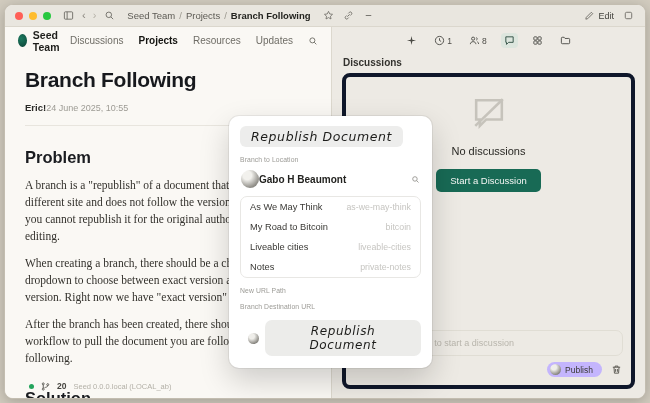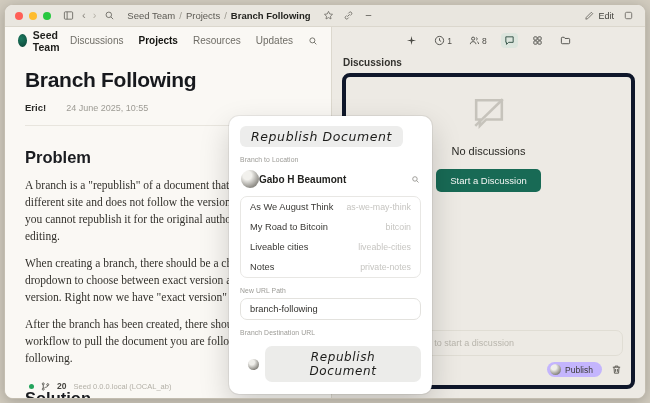--- a/index.html
+++ b/index.html
@@ -52,21 +52,21 @@
   .team-logo { width:13px; height:13px; border-radius:50%; background:radial-gradient(circle at 35% 35%, #1c7a5f, #0c4236); }
   .team-name { font-size:10.5px; font-weight:bold; color:#1e1e1b; }
   .tabs { margin-left:auto; display:flex; align-items:center; gap:15px; }
   .tab { font-size:10px; color:#6f6d66; cursor:default; }
   .tab.active { color:#151512; font-weight:bold; }
   .hdr-search { color:#6f6d66; display:flex; }
   .hdr-search svg { width:10px; height:10px; }
   
   .doc-body { padding:14px 20px 30px; overflow:hidden; }
   .doc-title { font-size:21px; font-weight:bold; color:#17191d; letter-spacing:-.3px; }
-  .byline { display:flex; gap:20px; align-items:baseline; margin-top:10px; }
+  .byline { display:flex; gap:0; align-items:baseline; margin-top:10px; }
   .byline-author { font-size:9.5px; font-weight:bold; color:#2a2a27; }
   .byline-date { font-size:9px; color:#9d9b94; }
   .doc-divider { border:none; border-top:1px solid #e8e5de; margin-top:12px; }
   .sec-heading { font-family:"Liberation Sans", sans-serif; font-size:16.5px; font-weight:bold; color:#1a1c20; margin-top:22px; }
   .doc-body p {
     font-family:"Liberation Serif", serif;
     font-size:11.5px; line-height:1.48; color:#33312c;
     margin-top:10px; width:287px;
   }
   
@@ -353,39 +353,38 @@
         <span class="row-search">
           <svg viewBox="0 0 24 24" fill="none" stroke="currentColor" stroke-width="2.2">
               <circle cx="10.5" cy="10.5" r="6"></circle>
               <line x1="15" y1="15" x2="20" y2="20"></line>
             </svg>
         </span>
       </div>
 
       <div class="loc-list">
         <div class="loc-item">
-          <span class="loc-name">As We August Think</span>
+          <span class="loc-name">As We May Think</span>
           <span class="loc-path">as-we-may-think</span>
         </div>
         <div class="loc-item">
           <span class="loc-name">My Road to Bitcoin</span>
           <span class="loc-path">bitcoin</span>
         </div>
         <div class="loc-item">
           <span class="loc-name">Liveable cities</span>
           <span class="loc-path">liveable-cities</span>
         </div>
         <div class="loc-item">
           <span class="loc-name">Notes</span>
           <span class="loc-path">private-notes</span>
         </div>
       </div>
 
       <div class="field-label">New URL Path</div>
-      <input class="path-input" type="text" value="branch-following" style="">
 
       <div class="field-label">Branch Destination URL</div>
 
       <div class="submit-row">
         <span class="avatar-xs"></span>
         <button class="submit-pill handwriting">Republish Document</button>
       </div>
     </div>
 
   </div>

